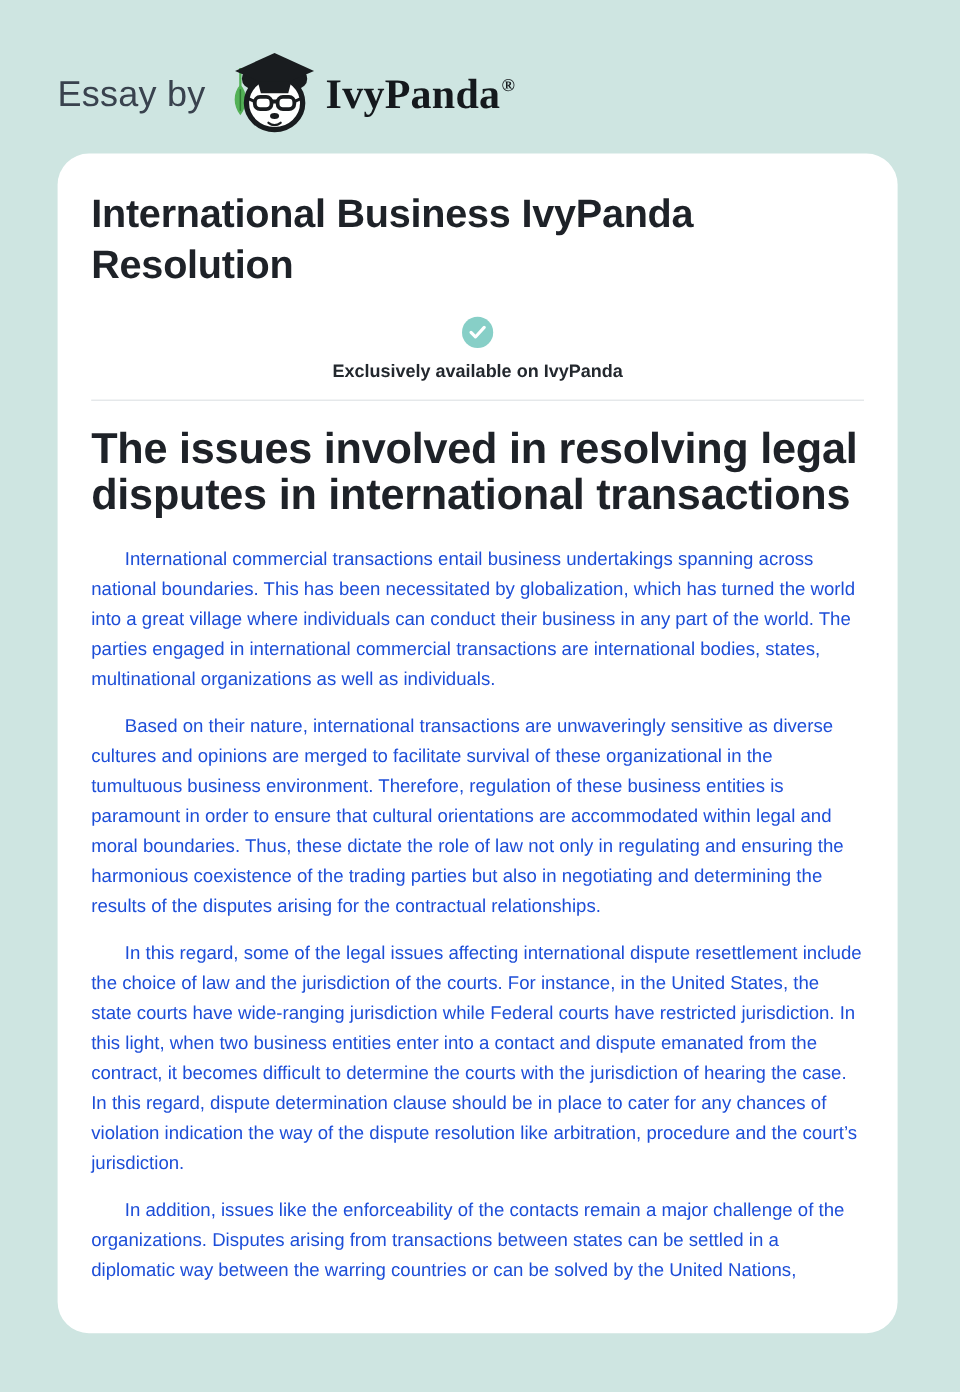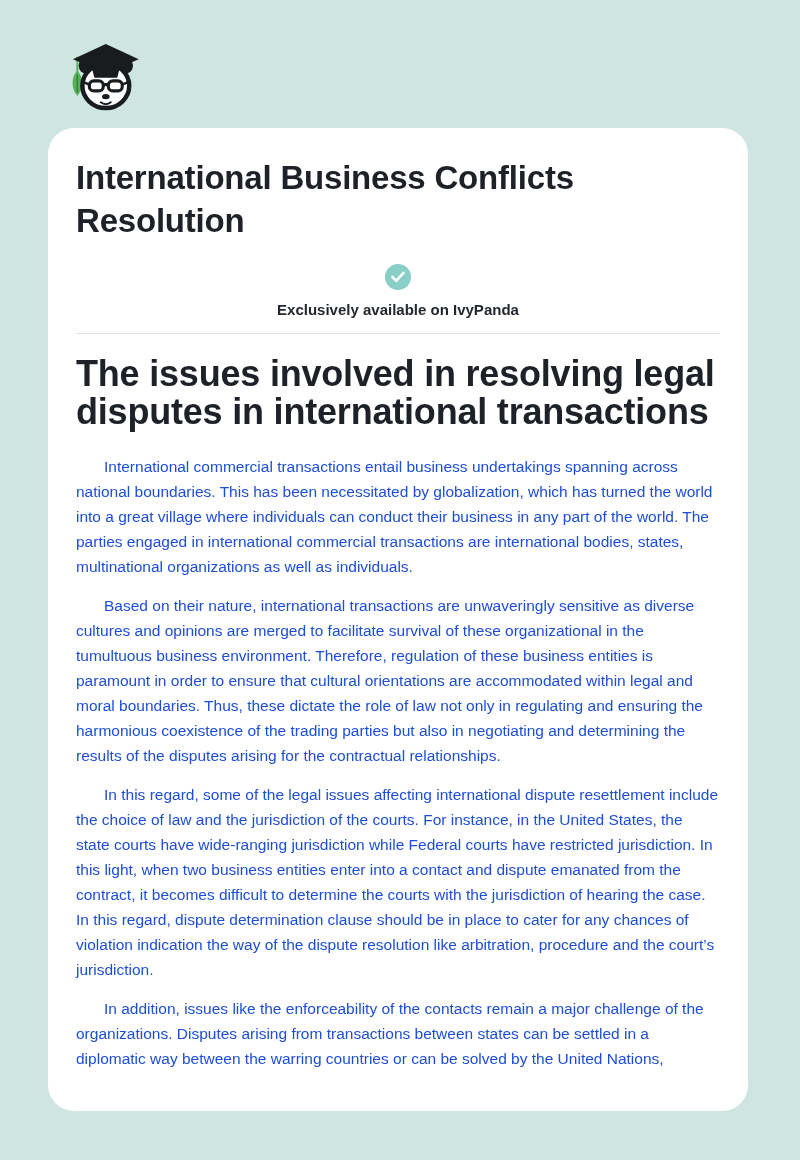--- a/index.html
+++ b/index.html
@@ -109,20 +109,21 @@
     text-indent: 28px;
   }
   .content p:first-child { margin-top: 23px; }
 </style>
 </head>
 <body>
 
 <div>
 
   <div class="header">
+    <span class="essay-by">Essay by</span>
     <span class="logo">
       <svg viewBox="0 0 120 120" width="76" height="76" aria-hidden="true">
 
         <line x1="21" y1="28" x2="21" y2="58" stroke="#53b156" stroke-width="3"></line>
         <path d="M21 50 C11 60 11 78 21 90 C31 78 31 60 21 50 Z" fill="#53b156"></path>
         <path d="M21 56 L21 84" stroke="#2e7d32" stroke-width="2"></path>
 
         <circle cx="36" cy="42" r="13" fill="#191c1f"></circle>
         <circle cx="96" cy="42" r="13" fill="#191c1f"></circle>
 
@@ -134,24 +135,25 @@
         <rect x="40" y="66" width="22" height="16" rx="7" fill="#ffffff" stroke="#191c1f" stroke-width="5"></rect>
         <rect x="70" y="66" width="22" height="16" rx="7" fill="#ffffff" stroke="#191c1f" stroke-width="5"></rect>
         <line x1="62" y1="72" x2="70" y2="72" stroke="#191c1f" stroke-width="5"></line>
         <line x1="40" y1="72" x2="31" y2="68" stroke="#191c1f" stroke-width="4"></line>
         <line x1="92" y1="72" x2="101" y2="68" stroke="#191c1f" stroke-width="4"></line>
 
         <ellipse cx="66" cy="91" rx="6" ry="4" fill="#191c1f"></ellipse>
         <path d="M58 100 Q66 106 74 100" fill="none" stroke="#191c1f" stroke-width="3" stroke-linecap="round"></path>
       </svg>
     </span>
+    <span class="brand"><span>IvyPanda</span><span class="reg">®</span></span>
   </div>
 
   <div class="card">
-    <h1 class="article-title">International Business Conflicts Resolution</h1>
+    <h1 class="article-title">International Business IvyPanda Resolution</h1>
 
     <div class="badge">
       <span class="check">
         <svg width="14" height="12" viewBox="0 0 14 12" aria-hidden="true">
           <polyline points="1.5,6 5.2,9.8 12.5,1.8" fill="none" stroke="#ffffff" stroke-width="2.6" stroke-linecap="round" stroke-linejoin="round"></polyline>
         </svg>
       </span>
       <span class="badge-label">Exclusively available on IvyPanda</span>
     </div>
 

